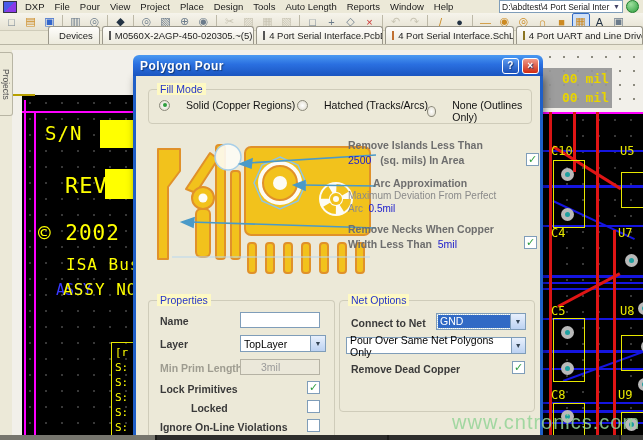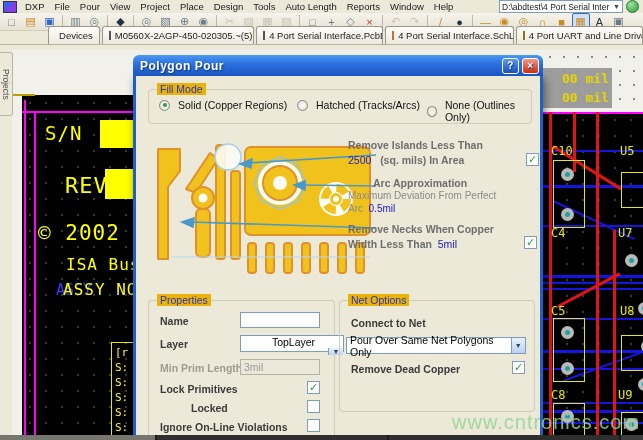--- a/index.html
+++ b/index.html
@@ -56,34 +56,34 @@
 
   
   #dlg{position:absolute;left:133px;top:55px;width:410px;height:385px;background:#ece9d8;border:3px solid #1f5fc8;border-top:none;border-bottom:none;box-sizing:border-box;box-shadow:2px 3px 8px rgba(0,0,0,.45);}
   #dlg-title{position:absolute;left:-3px;top:-20px;width:410px;height:21px;border-radius:6px 6px 0 0;background:linear-gradient(180deg,#4a99f2 0%,#2a6fe0 45%,#1a55c0 100%);display:flex;align-items:center;color:#fff;font-weight:bold;font-size:12px;padding-left:7px;box-sizing:border-box;letter-spacing:.5px;text-shadow:1px 1px 1px #123a7a;}
   .tbtn{width:15px;height:14px;border-radius:3px;border:1px solid #fff;display:flex;align-items:center;justify-content:center;color:#fff;font-size:10px;font-weight:bold;margin-left:3px;}
   .tbtn.help{background:linear-gradient(#5a9af0,#1a50b8);}
   .tbtn.close{background:linear-gradient(#f09a8a,#d02a10);}
   #dlg-title .btns{margin-left:auto;display:flex;margin-right:4px;}
 
   .group{position:absolute;border:1px solid #cfccba;border-radius:4px;}
-  .group>.legend{position:absolute;top:-7px;left:8px;background:#eab308;padding:0 3px;color:#2535c8;font-size:10.5px;}
-
-  .radio{display:flex;align-items:center;gap:8px;font-size:10.5px;color:#111;}
+  .group>.legend{position:absolute;top:-7px;left:8px;background:#fef9c3;padding:0 3px;color:#2535c8;font-size:10.5px;}
+
+  .radio{display:flex;align-items:center;gap:16px;font-size:10.5px;color:#111;}
   .rdot{width:11px;height:11px;border-radius:50%;background:radial-gradient(#fff,#dcd8c8);border:1px solid #8a887a;box-sizing:border-box;position:relative;}
   .radio.sel .rdot::after{content:"";position:absolute;left:2.5px;top:2.5px;width:4px;height:4px;border-radius:50%;background:#2e9e3e;}
 
   .ann-b{position:absolute;font-size:10.5px;font-weight:bold;color:#6e6e6e;white-space:nowrap;}
   .ann-r{position:absolute;font-size:10px;color:#8a8a8a;white-space:nowrap;}
   .ann-v{color:#2020cc;font-weight:normal;}
   .cb{position:absolute;width:13px;height:13px;background:#fff;border:1px solid #7f9db9;box-sizing:border-box;display:flex;align-items:center;justify-content:center;font-size:11px;font-weight:bold;color:#2e9e3e;}
 
   .plabel{position:absolute;font-size:10.5px;font-weight:bold;color:#3a3a3a;white-space:nowrap;}
   .plabel.dis{color:#9e9c90;}
-  .tinput{position:absolute;background:#fff;border:1px solid #7f9db9;box-sizing:border-box;font-size:10.5px;padding:1px 3px;height:16px;}
+  .tinput{position:absolute;background:#fff;border:1px solid #7f9db9;box-sizing:border-box;font-size:10.5px;padding:1px 20px;height:16px;}
   .tinput.dis{background:#ebe8da;color:#9a9a9a;border-color:#b5b2a4;}
   .combo{position:absolute;height:17px;background:#fff;border:1px solid #7f9db9;box-sizing:border-box;display:flex;align-items:center;font-size:10.5px;padding-left:3px;}
   .combo .cArr{margin-left:auto;width:14px;height:100%;background:linear-gradient(#e8f0fc,#bcd2f2);border-left:1px solid #7f9db9;display:flex;align-items:center;justify-content:center;color:#345;font-size:7px;}
   .combo .selblue{background:#316ac5;color:#fff;flex:1;height:13px;line-height:13px;padding-left:2px;outline:1px dotted #cdd;}
 
   #watermark{position:absolute;left:452px;top:411px;font-size:20px;color:rgba(148,212,150,0.85);letter-spacing:1px;z-index:60;}
   #taskbar{position:absolute;left:0;top:435px;width:643px;height:5px;background:#3c3c3a;z-index:70;display:flex;}
   #taskbar .seg{height:100%;border-right:2px solid #1c1c1a;}
 </style>
 </head>
@@ -345,39 +345,43 @@
     <span class="cb" style="left:388px;top:161px;">
         <i style="font-style:normal;">✓</i>
       </span>
 
     <div class="group" style="left:12px;top:225px;width:185px;height:158px;border-bottom:none;border-radius:4px 4px 0 0;">
       <span class="legend">Properties</span>
     </div>
     <div class="plabel" style="left:24px;top:240px;">Name</div>
     <input class="tinput" style="left: 104px; top: 237px; width: 80px;" value="">
     <div class="plabel" style="left:24px;top:263px;">Layer</div>
-    <div class="combo" style="left:104px;top:260px;width:104px;flex-direction:column;">
+    <div class="combo" style="left:104px;top:260px;width:86px;">
         <span>TopLayer</span>
         <span class="cArr">▼</span>
       </div>
     <div class="plabel dis" style="left:24px;top:287px;">Min Prim Length</div>
     <input class="tinput dis" style="left: 104px; top: 284px; width: 80px;" value="3mil">
     <div class="plabel" style="left:24px;top:308px;">Lock Primitives</div>
     <span class="cb" style="left:171px;top:306px;">
         <i style="font-style:normal;">✓</i>
       </span>
     <div class="plabel" style="left:24px;top:327px;margin-left:31px;">Locked</div>
     <span class="cb" style="left:171px;top:325px;"></span>
     <div class="plabel" style="left:24px;top:346px;">Ignore On-Line Violations</div>
     <span class="cb" style="left:171px;top:344px;"></span>
 
     <div class="group" style="left:203px;top:225px;width:194px;height:110px;">
       <span class="legend">Net Options</span>
     </div>
     <div class="plabel" style="left:215px;top:242px;">Connect to Net</div>
+    <div class="combo" style="left:300px;top:238px;width:90px;padding-left:1px;">
+        <span class="selblue">GND</span>
+        <span class="cArr">▼</span>
+      </div>
     <div class="combo" style="left:210px;top:262px;width:180px;">
         <span>Pour Over Same Net Polygons Only</span>
         <span class="cArr">▼</span>
       </div>
     <div class="plabel" style="left:215px;top:288px;">Remove Dead Copper</div>
     <span class="cb" style="left:376px;top:286px;">
         <i style="font-style:normal;">✓</i>
       </span>
   </div>
 

